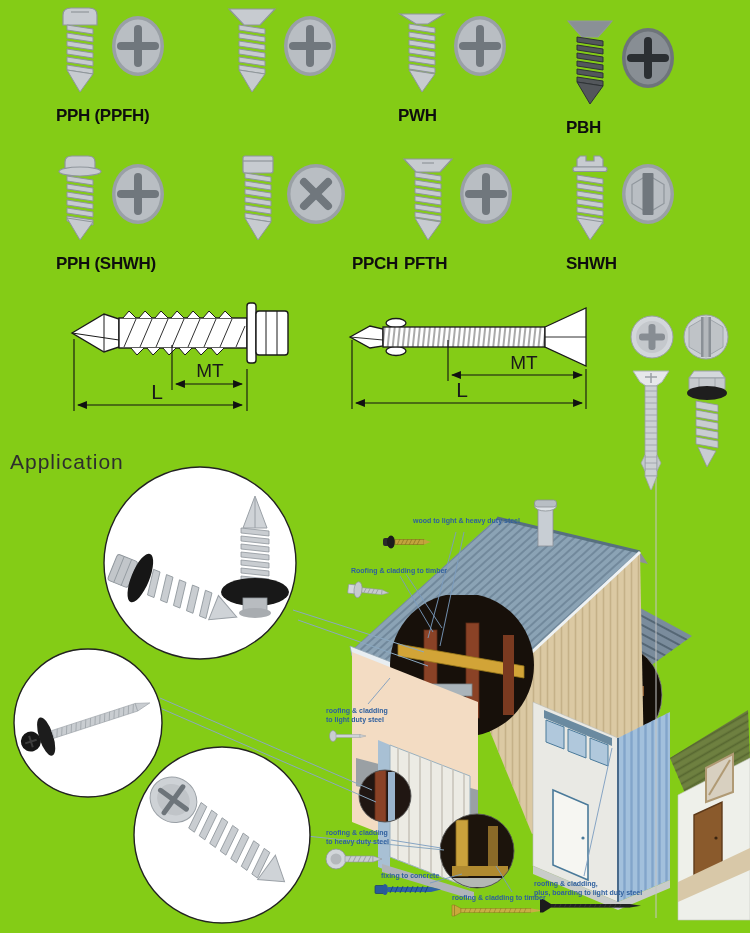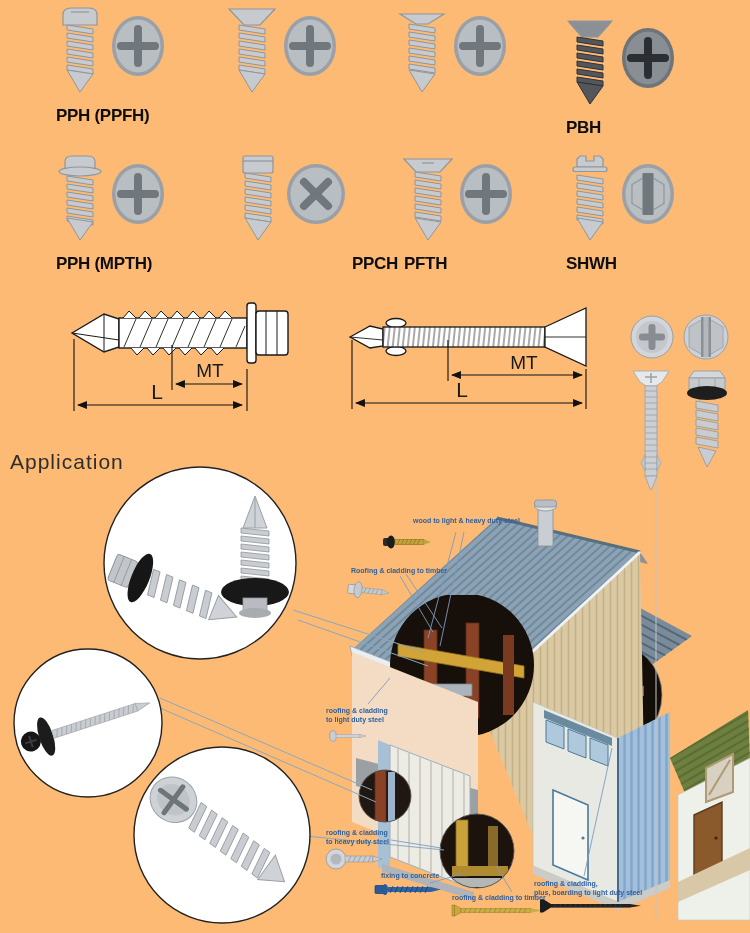--- a/index.html
+++ b/index.html
@@ -1,16 +1,16 @@
 <!DOCTYPE html>
 <html><head>
 <meta charset="utf-8">
 <style>
   html,body{margin:0;padding:0;background:#fff;}
-  .page{position:relative;width:750px;height:933px;background:#fdba74;overflow:hidden;
+  .page{position:relative;width:750px;height:933px;background:#84cc16;overflow:hidden;
         font-family:"Liberation Sans",sans-serif;}
   .type-item{position:absolute;width:170px;height:130px;}
   .type-art{width:150px;height:100px;}
   .type-label{font-size:17px;font-weight:bold;color:#0e0e0e;letter-spacing:-0.3px;
               padding-left:6px;margin-top:2px;white-space:nowrap;}
   svg text{font-family:"Liberation Sans",sans-serif;fill:#1a1a1a;}
   .tech-svg{position:absolute;left:0;top:285px;width:750px;height:205px;z-index:2;}
   .app-svg{position:absolute;left:0;top:440px;width:750px;height:493px;z-index:1;}
   .app-title{position:absolute;left:10px;top:450px;font-size:21px;color:#2e2e2e;
              letter-spacing:1px;z-index:3;}
@@ -82,20 +82,21 @@
           <polygon points="17,66 43,70 30,88" fill="#c7cbd0" stroke="#8f969c" stroke-width="1"></polygon>
           <g transform="translate(88,42)">
             <ellipse rx="26" ry="30" fill="#9aa0a6"></ellipse>
             <ellipse rx="22.5" ry="26.5" fill="#b9bec3"></ellipse>
             <g fill="#70777d">
               <rect x="-4" y="-21" width="8" height="42" rx="4"></rect>
               <rect x="-21" y="-4" width="42" height="8" rx="4"></rect>
             </g>
           </g>
         </svg></div>
+    <div class="type-label">PWH</div>
   </div>
   <div class="type-item" style="left:560px;top:16px;">
     <div class="type-art"><svg viewBox="0 0 120 100" width="150" height="100" preserveAspectRatio="xMinYMin meet">
           <g fill="#8a9096" stroke="#8f969c" stroke-width="1.2">
             <path d="M8 5 L52 5 C45 14 41 17 38 21 L22 21 C19 17 15 14 8 5 Z"></path>
           </g>
           <path d="M17 21 L43 25 L43 30 L17 26 Z" fill="#53575b" stroke="#2e3236" stroke-width="1"></path>
           <path d="M17 29 L43 33 L43 38 L17 34 Z" fill="#53575b" stroke="#2e3236" stroke-width="1"></path>
           <path d="M17 37 L43 41 L43 46 L17 42 Z" fill="#53575b" stroke="#2e3236" stroke-width="1"></path>
           <path d="M17 45 L43 49 L43 54 L17 50 Z" fill="#53575b" stroke="#2e3236" stroke-width="1"></path>
@@ -129,21 +130,21 @@
           <polygon points="17,66 43,70 30,88" fill="#c7cbd0" stroke="#8f969c" stroke-width="1"></polygon>
           <g transform="translate(88,42)">
             <ellipse rx="26" ry="30" fill="#9aa0a6"></ellipse>
             <ellipse rx="22.5" ry="26.5" fill="#b9bec3"></ellipse>
             <g fill="#70777d">
               <rect x="-4" y="-21" width="8" height="42" rx="4"></rect>
               <rect x="-21" y="-4" width="42" height="8" rx="4"></rect>
             </g>
           </g>
         </svg></div>
-    <div class="type-label">PPH (MPTH)</div>
+    <div class="type-label">PPH (SHWH)</div>
   </div>
   <div class="type-item" style="left:228px;top:152px;text-align:right;">
     <div class="type-art"><svg viewBox="0 0 120 100" width="150" height="100" preserveAspectRatio="xMinYMin meet">
           <g fill="#c7cbd0" stroke="#8f969c" stroke-width="1.2">
             <rect x="15" y="4" width="30" height="17" rx="2"></rect>
             <line x1="15" y1="9" x2="45" y2="9"></line>
           </g>
           <path d="M17 21 L43 25 L43 30 L17 26 Z" fill="#c7cbd0" stroke="#8f969c" stroke-width="1"></path>
           <path d="M17 29 L43 33 L43 38 L17 34 Z" fill="#c7cbd0" stroke="#8f969c" stroke-width="1"></path>
           <path d="M17 37 L43 41 L43 46 L17 42 Z" fill="#c7cbd0" stroke="#8f969c" stroke-width="1"></path>

